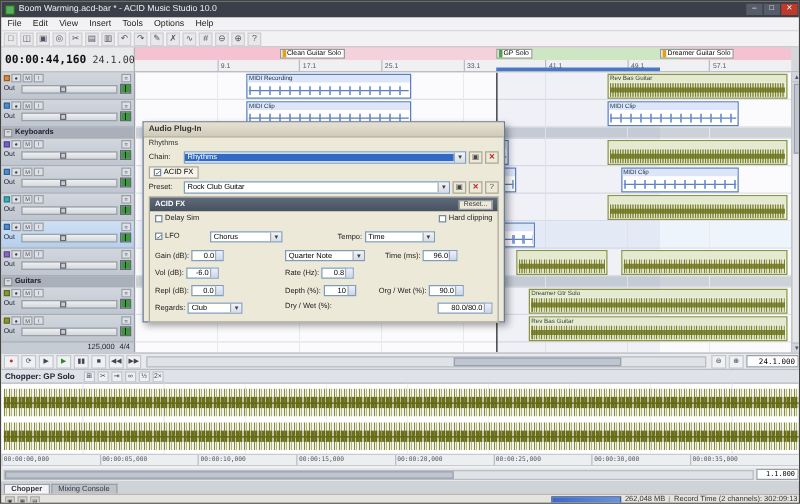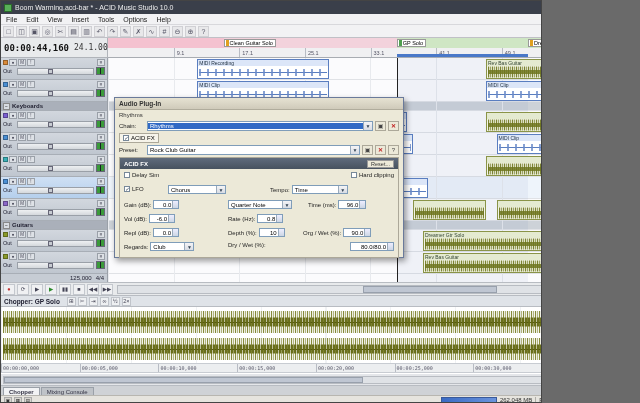--- a/index.html
+++ b/index.html
@@ -1,18 +1,18 @@
 <!DOCTYPE html>
 <html><head>
 <meta charset="utf-8">
 <style>
   * { box-sizing: border-box; margin: 0; padding: 0; }
   html,body { background:#6a6a6a; }
   body { font-family:"Liberation Sans", sans-serif; }
-  #app { position:relative; width:542px; height:403px; background:#d4d0c8; overflow:hidden;
+  #app { position:relative; width:640px; height:403px; background:#d4d0c8; overflow:hidden;
          border:1px solid #444; font-family:"Liberation Sans", sans-serif; }
 
   
   #titlebar { position:absolute; left:0; top:0; width:640px; height:13px; background:#3a3f4a;
               color:#eee; display:flex; align-items:center; gap:3px; padding:0 3px; }
   .appicon { width:8px; height:8px; background:#58b058; border:1px solid #2a6a2a; }
   .wtitle { font-size:7px; flex:1; white-space:nowrap; overflow:hidden; }
   .wbtns { display:flex; gap:1px; }
   .wb { width:13px; height:9px; background:#565c68; color:#fff; font-size:6px; line-height:9px; text-align:center; }
   .wb.close { background:#c0392b; }

